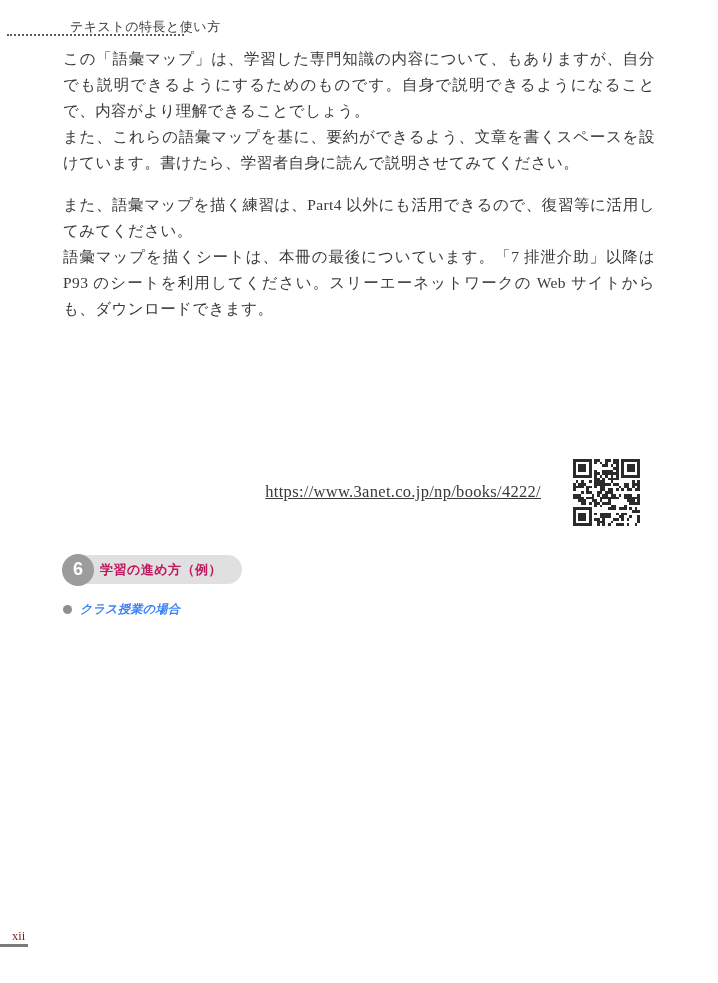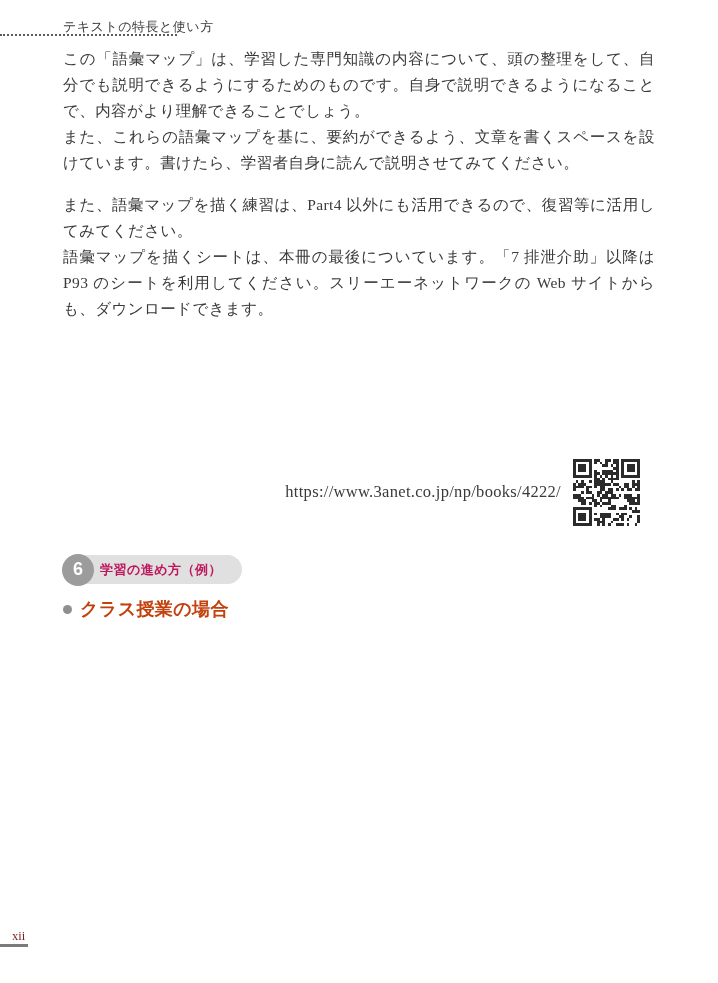--- a/index.html
+++ b/index.html
@@ -10,21 +10,21 @@
   }
   .page {
     position: relative;
     width: 718px;
     height: 983px;
     background: #ffffff;
     overflow: hidden;
   }
 
   
-  .doc-header { position: absolute; top: 0; left: 0; width: 604px; height: 40px; }
+  .doc-header { position: absolute; top: 0; left: 7px; width: 604px; height: 40px; }
   .doc-header-title {
     position: absolute;
     left: 63px;
     top: 18px;
     font-family: "Liberation Sans", "DejaVu Sans", sans-serif;
     font-size: 13px;
     font-weight: 500;
     letter-spacing: 0.5px;
     color: #3d3d3d;
     white-space: nowrap;
@@ -47,23 +47,24 @@
     color: #3a3a3a;
   }
   .intro-block { min-height: 412px; }
   p.gap-before { margin-top: 16px; }
 
   
   .url-row {
     display: flex;
     justify-content: flex-end;
     align-items: center;
-    gap: 12px;
+    gap: 32px;
     padding-right: 15px; 
     height: 68px;
+    text-decoration: underline;
   }
   .url-text {
     font-size: 16.5px;
     letter-spacing: 0.3px;
     color: #3a3a3a;
     text-decoration: none;
     white-space: nowrap;
   }
   .qr { width: 67px; height: 67px; display: block; }
 
@@ -117,25 +118,26 @@
   .subsection-bullet {
     width: 9px;
     height: 9px;
     border-radius: 50%;
     background: #8f8f8f;
     margin-right: 8px;
     flex: 0 0 auto;
   }
   .subsection-title {
     font-family: "Liberation Sans", "DejaVu Sans", sans-serif;
-    font-size: 18px;
+    font-size: 12px;
     font-weight: bold;
-    color: #c2410c;
+    color: #3b82f6;
     letter-spacing: 0.4px;
     white-space: nowrap;
+    font-style: italic;
   }
   .class-block { margin-top: 5px; }
   .class-block p + p { margin-top: 6px; }
 
   
   .doc-footer { position: absolute; left: 0; bottom: 0; width: 718px; height: 60px; }
   .page-number {
     position: absolute;
     left: 12px;
     top: 6px;
@@ -157,21 +159,21 @@
 <div class="page">
 
   <div class="doc-header">
     <span class="doc-header-title">テキストの特長と使い方</span>
     <div class="header-rule"></div>
   </div>
 
   <div class="content">
 
     <div class="body-text intro-block">
-      <p>この「語彙マップ」は、学習した専門知識の内容について、頭の整理をして、自分でも説明できるようにするためのものです。自身で説明できるようになることで、内容がより理解できることでしょう。</p>
+      <p>この「語彙マップ」は、学習した専門知識の内容について、もありますが、自分でも説明できるようにするためのものです。自身で説明できるようになることで、内容がより理解できることでしょう。</p>
       <p>また、これらの語彙マップを基に、要約ができるよう、文章を書くスペースを設けています。書けたら、学習者自身に読んで説明させてみてください。</p>
       <p class="gap-before">また、語彙マップを描く練習は、Part4 以外にも活用できるので、復習等に活用してみてください。</p>
       <p>語彙マップを描くシートは、本冊の最後についています。「7 排泄介助」以降は P93 のシートを利用してください。スリーエーネットワークの Web サイトからも、ダウンロードできます。</p>
     </div>
 
     <div class="url-row">
       <a class="url-text" href="#">https://www.3anet.co.jp/np/books/4222/</a>
       <svg class="qr" id="qr-svg" viewBox="0 0 25 25" shape-rendering="crispEdges">
           <rect x="0" y="0" width="1" height="1" fill="#2b2b2b"></rect>
           <rect x="1" y="0" width="1" height="1" fill="#2b2b2b"></rect>

